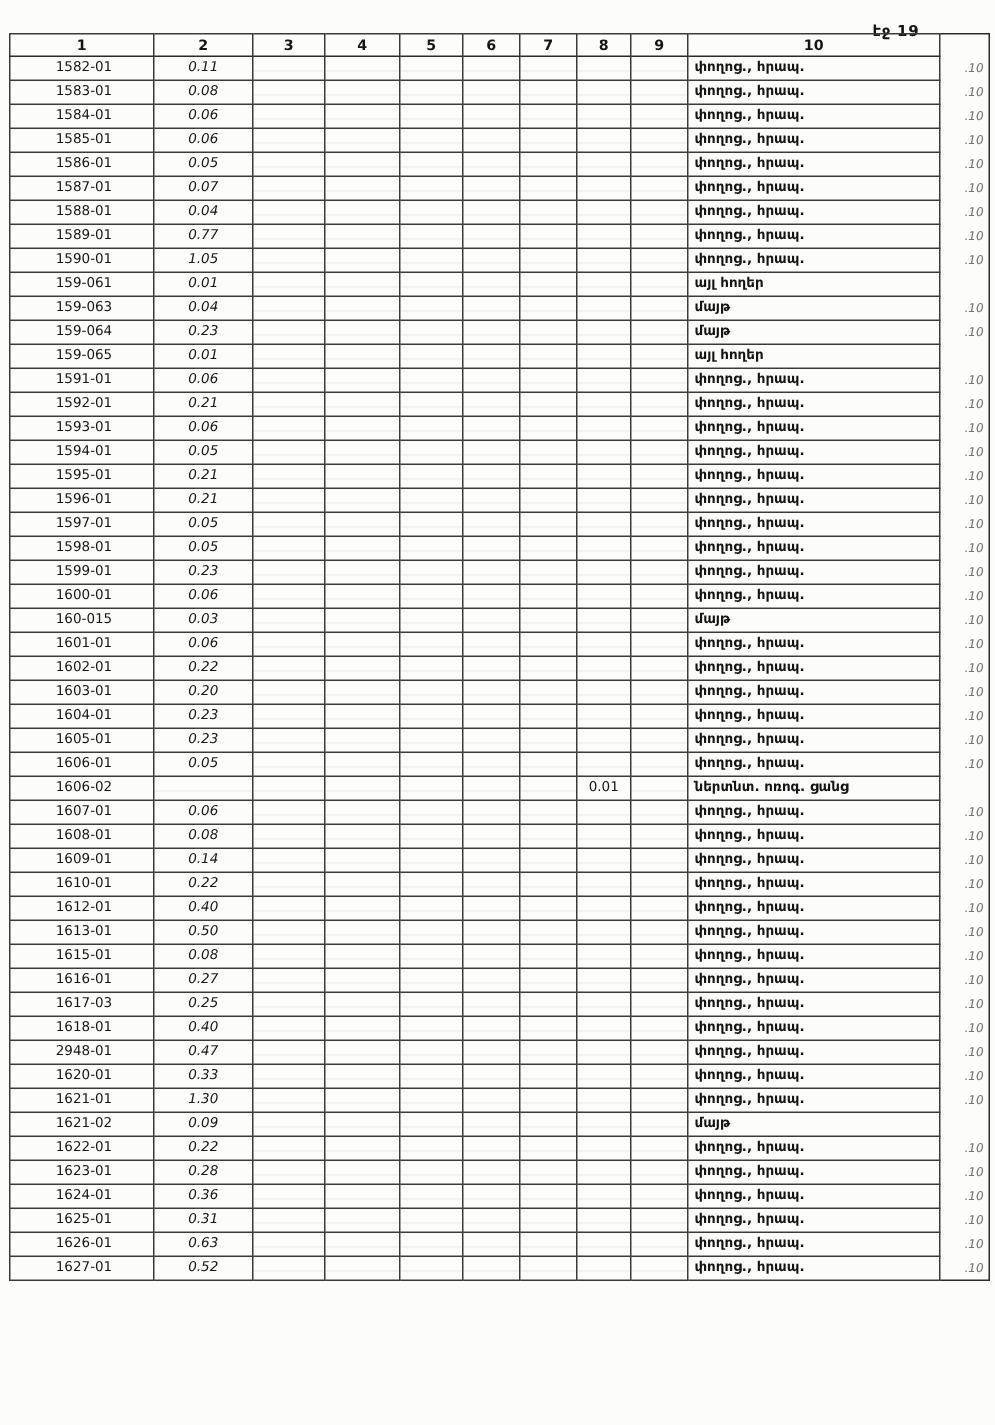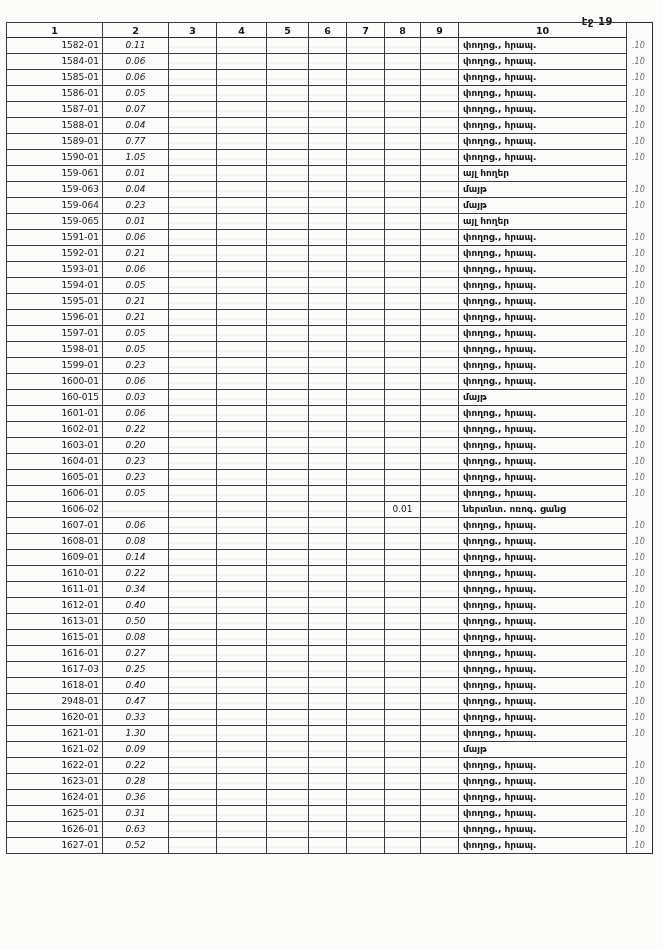--- a/index.html
+++ b/index.html
@@ -26,36 +26,36 @@
     font-size:9px;
     line-height:11px;
     overflow:hidden;white-space:nowrap;
     vertical-align:middle;
   }
   thead th{
     font-weight:bold;text-align:center;font-size:9.5px;
     border-bottom:1.5px solid #2a2a2a;
     height:14px;
   }
-  td.c1{text-align:right;padding-left:6px;}
+  td.c1{text-align:center;padding-left:6px;}
   td.c2{text-align:center;font-style:italic;}
   td.c3,td.c4,td.c5,td.c6,td.c7,td.c8,td.c9{text-align:center;}
   td.c10{text-align:left;padding-left:4px;font-weight:bold;}
   
   td.empty{
     background-image:linear-gradient(to bottom,
       transparent 0 55%, rgba(60,60,60,0.10) 55% 62%, transparent 62% 100%);
   }
   .margin-cell{
     border:none !important;
     background:none !important;
     color:#6f6f6f;
     font-size:8px;
     text-align:left;
-    padding-left:5px;
+    padding-left:16px;
     font-style:italic;
   }
   thead .margin-cell{border:none !important;}
 </style>
 </head>
 <body>
 
 <div class="page-label">էջ 19</div>
 
 <div class="table-wrap">
@@ -96,20 +96,33 @@
           <td class="c4 empty"></td>
           <td class="c5 empty"></td>
           <td class="c6 empty"></td>
           <td class="c7 empty"></td>
           <td class="c8 empty"></td>
           <td class="c9 empty"></td>
           <td class="c10">փողոց., հրապ.</td>
           <td class="margin-cell">.10</td>
         </tr>
         <tr>
+          <td class="c1">1583-01</td>
+          <td class="c2">0.08</td>
+          <td class="c3 empty"></td>
+          <td class="c4 empty"></td>
+          <td class="c5 empty"></td>
+          <td class="c6 empty"></td>
+          <td class="c7 empty"></td>
+          <td class="c8 empty"></td>
+          <td class="c9 empty"></td>
+          <td class="c10">փողոց., հրապ.</td>
+          <td class="margin-cell">.10</td>
+        </tr>
+        <tr>
           <td class="c1">1584-01</td>
           <td class="c2">0.06</td>
           <td class="c3 empty"></td>
           <td class="c4 empty"></td>
           <td class="c5 empty"></td>
           <td class="c6 empty"></td>
           <td class="c7 empty"></td>
           <td class="c8 empty"></td>
           <td class="c9 empty"></td>
           <td class="c10">փողոց., հրապ.</td>
@@ -514,33 +527,20 @@
           <td class="c6 empty"></td>
           <td class="c7 empty"></td>
           <td class="c8 empty"></td>
           <td class="c9 empty"></td>
           <td class="c10">փողոց., հրապ.</td>
           <td class="margin-cell">.10</td>
         </tr>
         <tr>
           <td class="c1">1610-01</td>
           <td class="c2">0.22</td>
-          <td class="c3 empty"></td>
-          <td class="c4 empty"></td>
-          <td class="c5 empty"></td>
-          <td class="c6 empty"></td>
-          <td class="c7 empty"></td>
-          <td class="c8 empty"></td>
-          <td class="c9 empty"></td>
-          <td class="c10">փողոց., հրապ.</td>
-          <td class="margin-cell">.10</td>
-        </tr>
-        <tr>
-          <td class="c1">1611-01</td>
-          <td class="c2">0.34</td>
           <td class="c3 empty"></td>
           <td class="c4 empty"></td>
           <td class="c5 empty"></td>
           <td class="c6 empty"></td>
           <td class="c7 empty"></td>
           <td class="c8 empty"></td>
           <td class="c9 empty"></td>
           <td class="c10">փողոց., հրապ.</td>
           <td class="margin-cell">.10</td>
         </tr>

